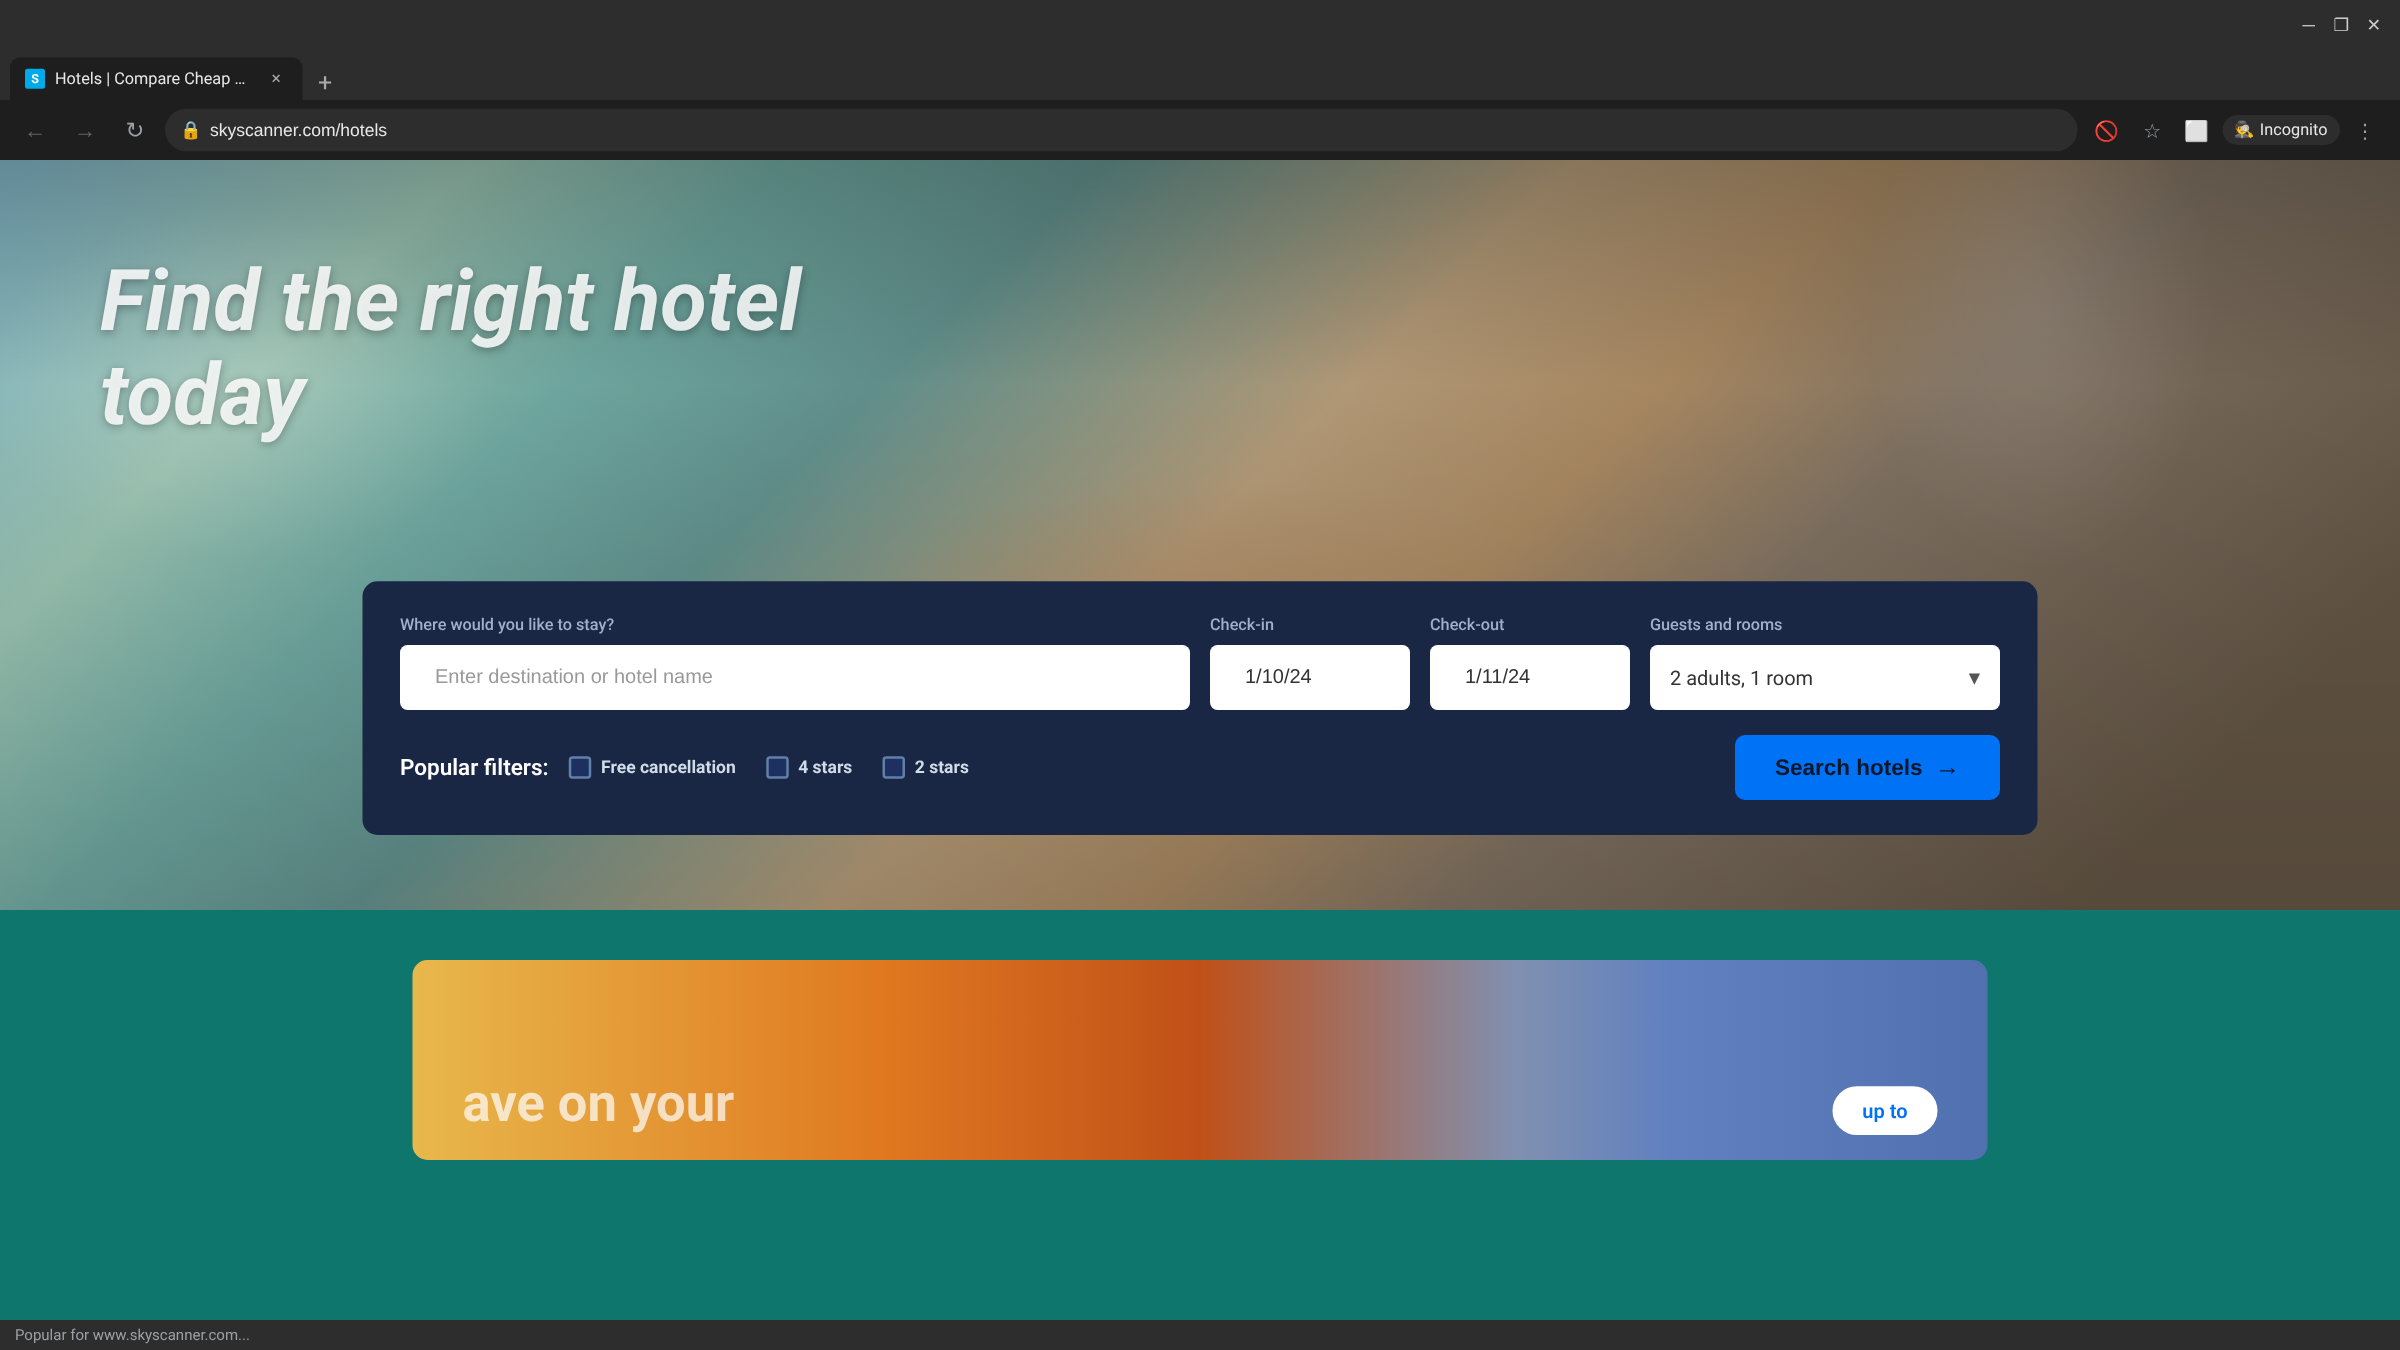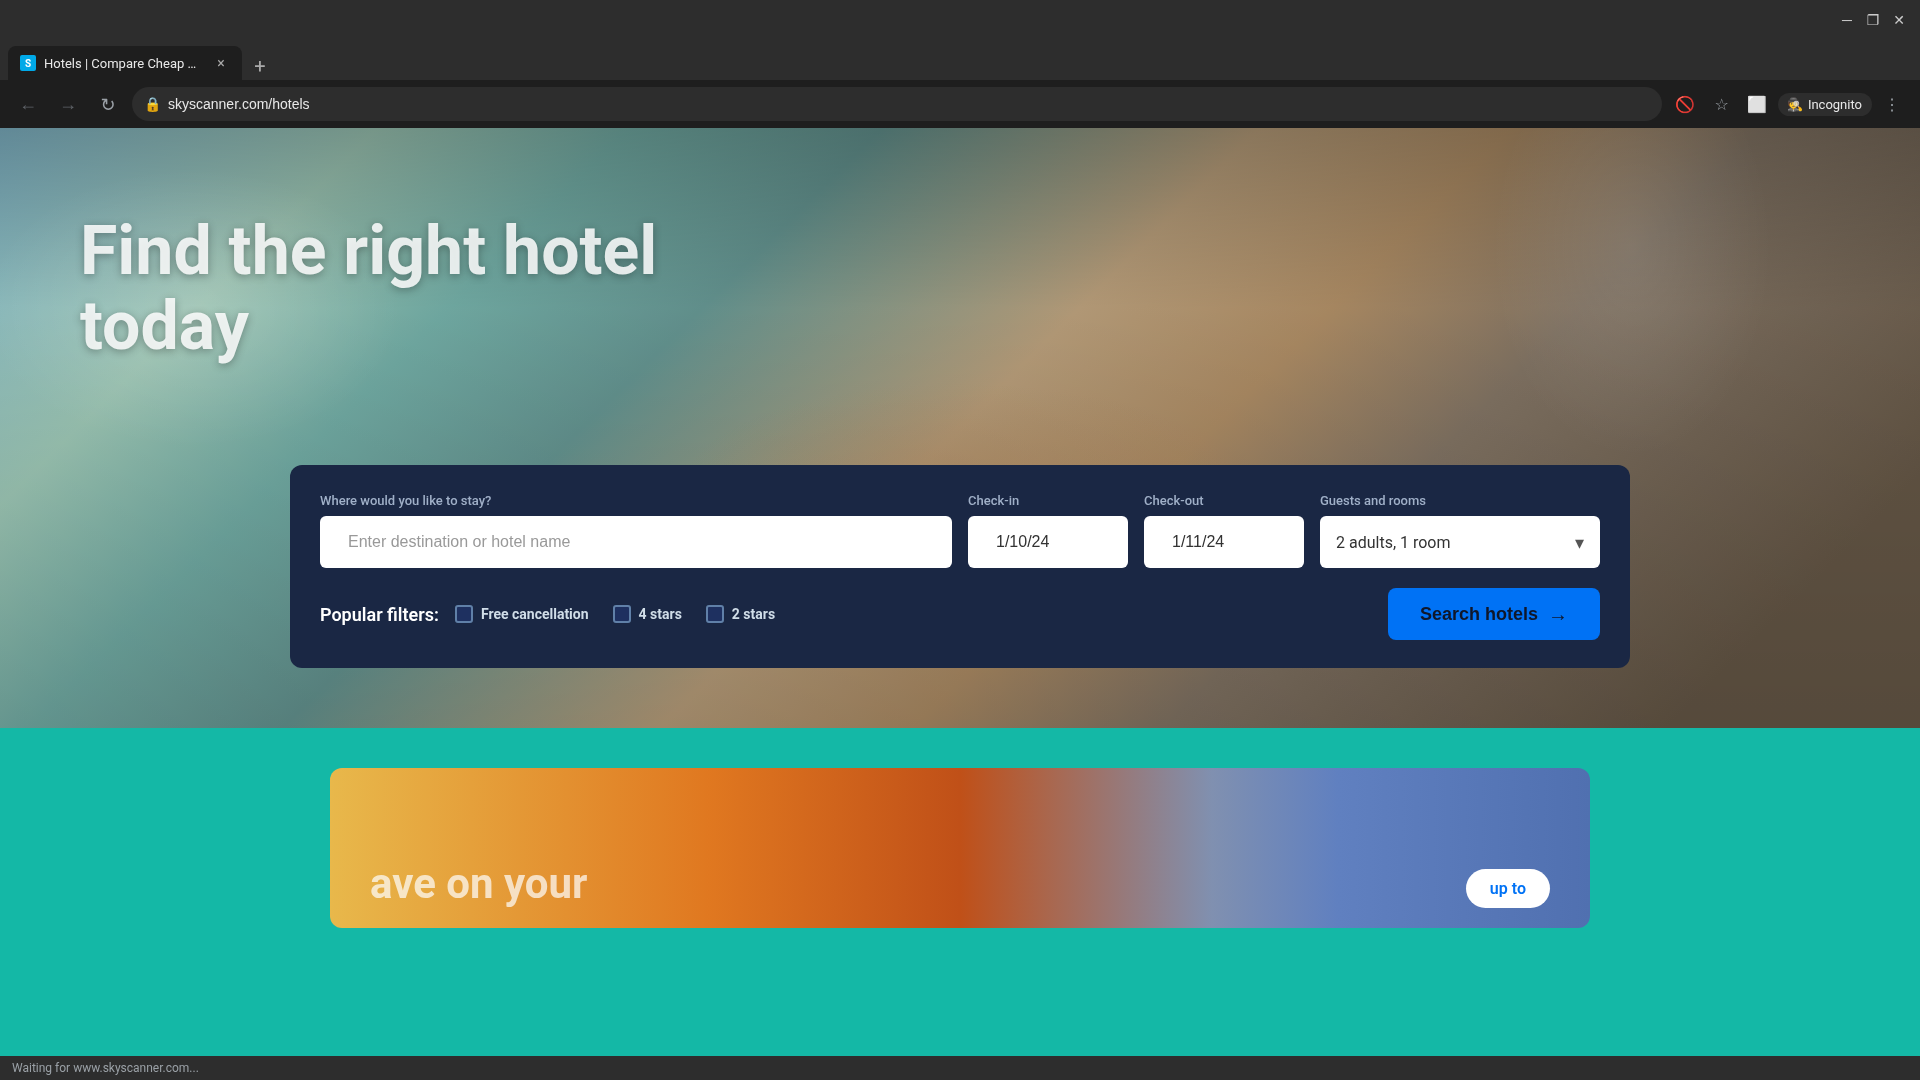--- a/index.html
+++ b/index.html
@@ -246,28 +246,29 @@
       right: 0;
       bottom: 0;
       background: 
         radial-gradient(ellipse 300px 200px at 10% 30%, rgba(255,255,255,0.15) 0%, transparent 70%),
         radial-gradient(ellipse 200px 300px at 85% 20%, rgba(255,255,255,0.1) 0%, transparent 70%),
         radial-gradient(ellipse 400px 150px at 50% 60%, rgba(160,120,80,0.4) 0%, transparent 70%);
     }
 
     .hero-title {
       position: absolute;
-      top: 86px;
+      top: 76px;
       left: 80px;
       font-size: 68px;
       font-weight: 700;
       color: rgba(255,255,255,0.85);
       text-shadow: 0 2px 8px rgba(0,0,0,0.3);
       line-height: 1.1;
       max-width: 600px;
+      font-style: italic;
     }
 
     
     .search-panel {
       position: absolute;
       bottom: 60px;
       left: 50%;
       transform: translateX(-50%);
       width: 1340px;
       background: #1a2744;
@@ -406,21 +407,21 @@
       gap: 10px;
     }
 
     .search-btn-arrow {
       font-size: 20px;
     }
 
     
     .bottom-section {
       width: 100%;
-      background: #14b8a6;
+      background: #0f766e;
       height: calc(100% - 600px);
       position: relative;
       display: flex;
       align-items: flex-start;
       justify-content: center;
       padding-top: 40px;
     }
 
     .bottom-card {
       width: 1260px;
@@ -600,14 +601,14 @@
         <div class="bottom-card-btn">
           <span>up to</span>
         </div>
       </div>
     </div>
   </div>
 
 </div>
 
 <div class="status-bar">
-  <span>Waiting for www.skyscanner.com...</span>
+  <span>Popular for www.skyscanner.com...</span>
 </div>
 
 </body></html>

